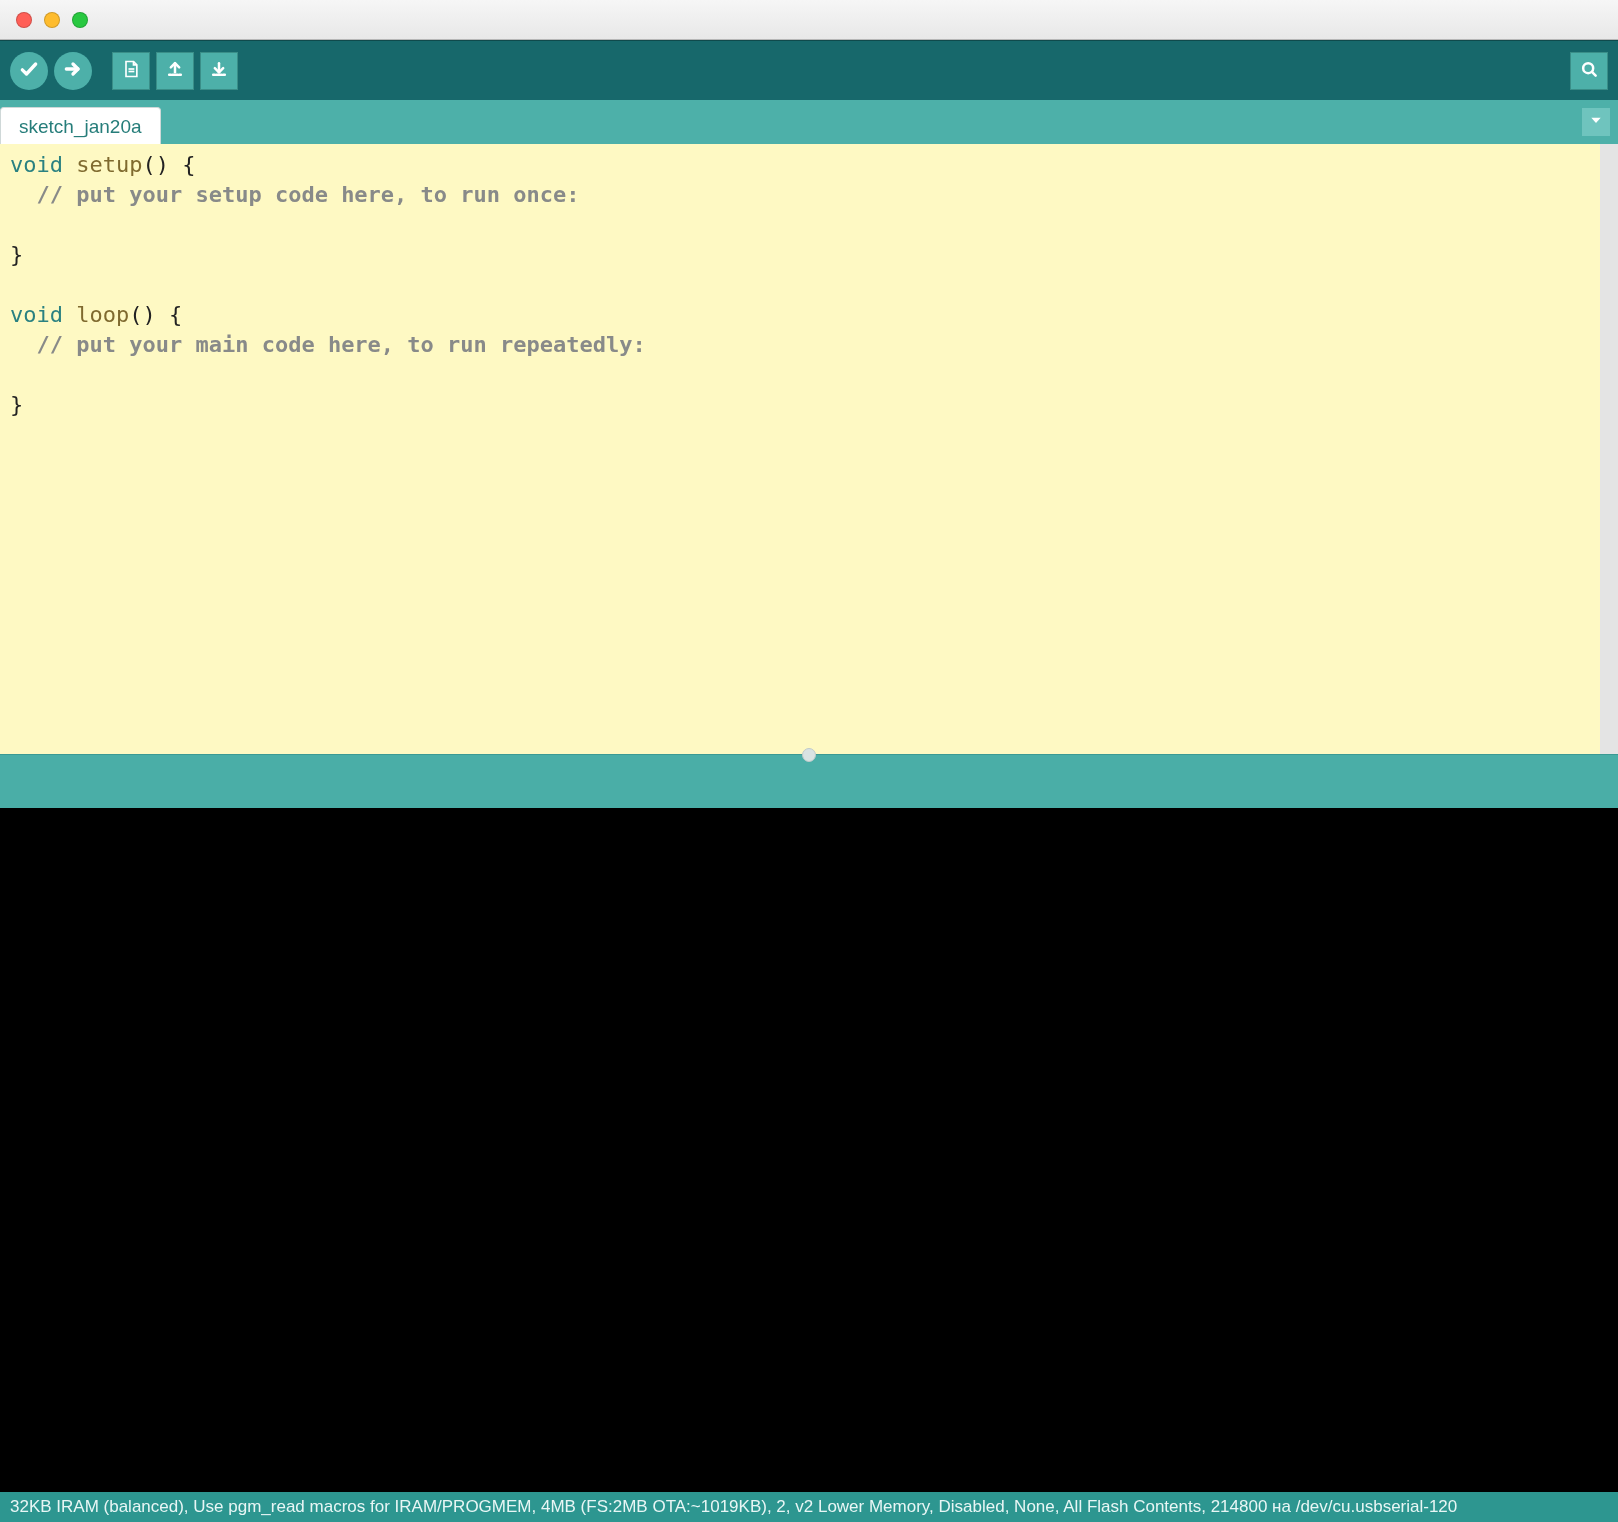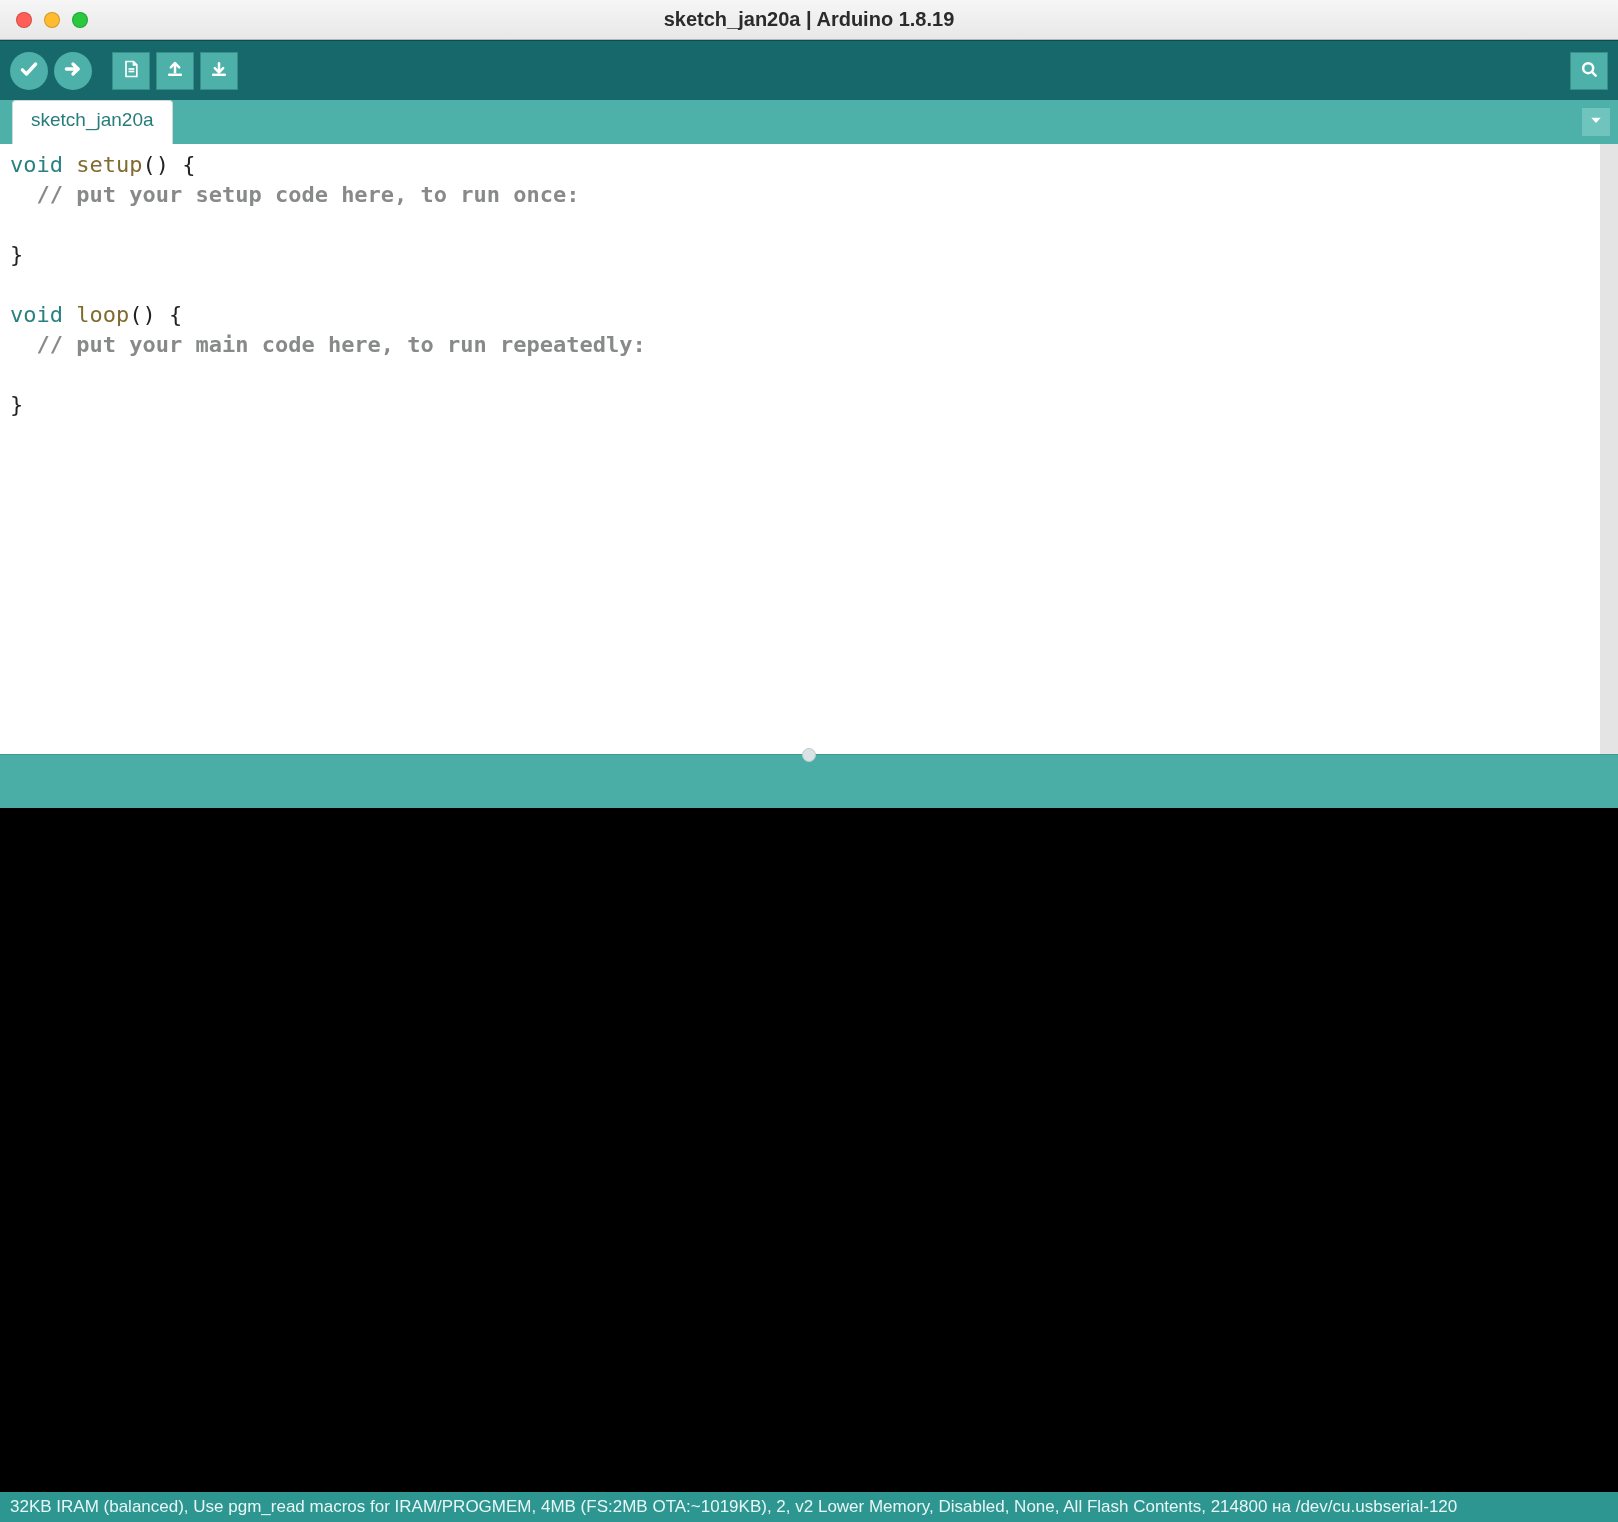--- a/index.html
+++ b/index.html
@@ -70,21 +70,21 @@
     width:38px; height:38px;
   }
   .tb-spacer { flex:1; }
   .tb-btn svg { width:20px; height:20px; }
 
   
   .tabstrip {
     background:#4db0a9;
     height:44px;
     display:flex;
-    padding-left:12px;
+    align-items:flex-end;
     position:relative;
   }
   .tab {
     background:#fff;
     color:#267d7a;
     font-size:19px;
     padding:8px 18px 6px 18px;
     border-top-left-radius:4px;
     border-top-right-radius:4px;
     border:1px solid #cfd8d8;
@@ -98,21 +98,21 @@
     width:28px; height:28px;
     background:#6fc4be;
     display:flex; align-items:center; justify-content:center;
     cursor:pointer;
   }
   .tab-dropdown svg { width:14px; height:14px; }
 
   
   .editor-wrap {
     flex: 0 0 610px;
-    background:#ffffff;
+    background:#fef9c3;
     display:flex;
     position:relative;
     overflow:hidden;
     border-right: 18px solid #e4e4e4;
   }
   .editor {
     flex:1;
     font-family: "Menlo","Monaco","Consolas",monospace;
     font-size:22px;
     line-height:30px;
@@ -165,21 +165,20 @@
 </style>
 </head>
 <body>
 
 <div class="titlebar">
   <div class="traffic-lights">
     <div class="traffic-light tl-close"></div>
     <div class="traffic-light tl-min"></div>
     <div class="traffic-light tl-zoom"></div>
   </div>
-  <div class="titlebar-title">sketch_jan20a | Arduino 1.8.19</div>
 </div>
 
 <div class="toolbar">
   <div class="tb-btn tb-round">
     <span>
       <svg viewBox="0 0 24 24" fill="none" stroke="#fff" stroke-width="4" stroke-linecap="round" stroke-linejoin="round">
           <polyline points="4,13 9,18 20,6"></polyline>
         </svg>
     </span>
   </div>

